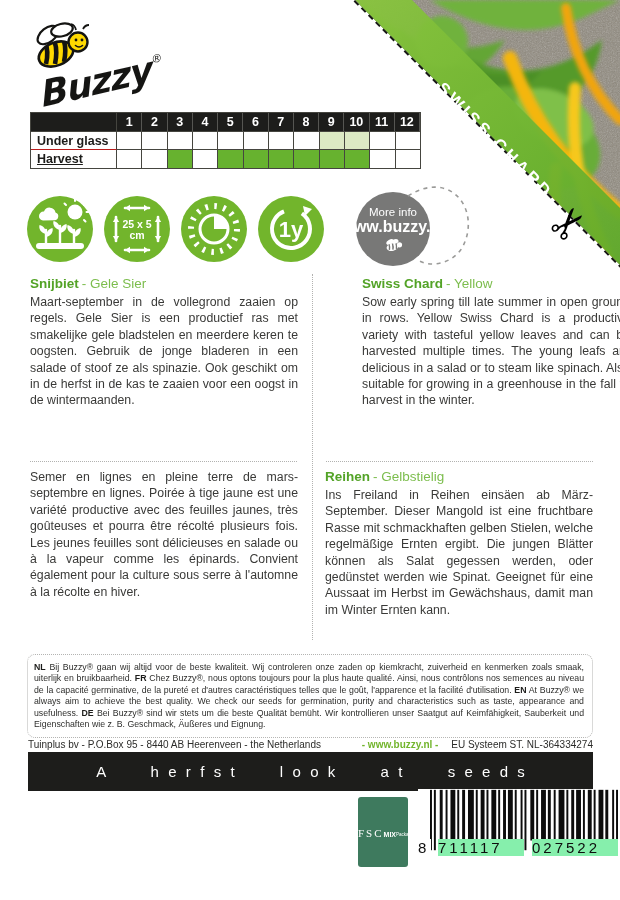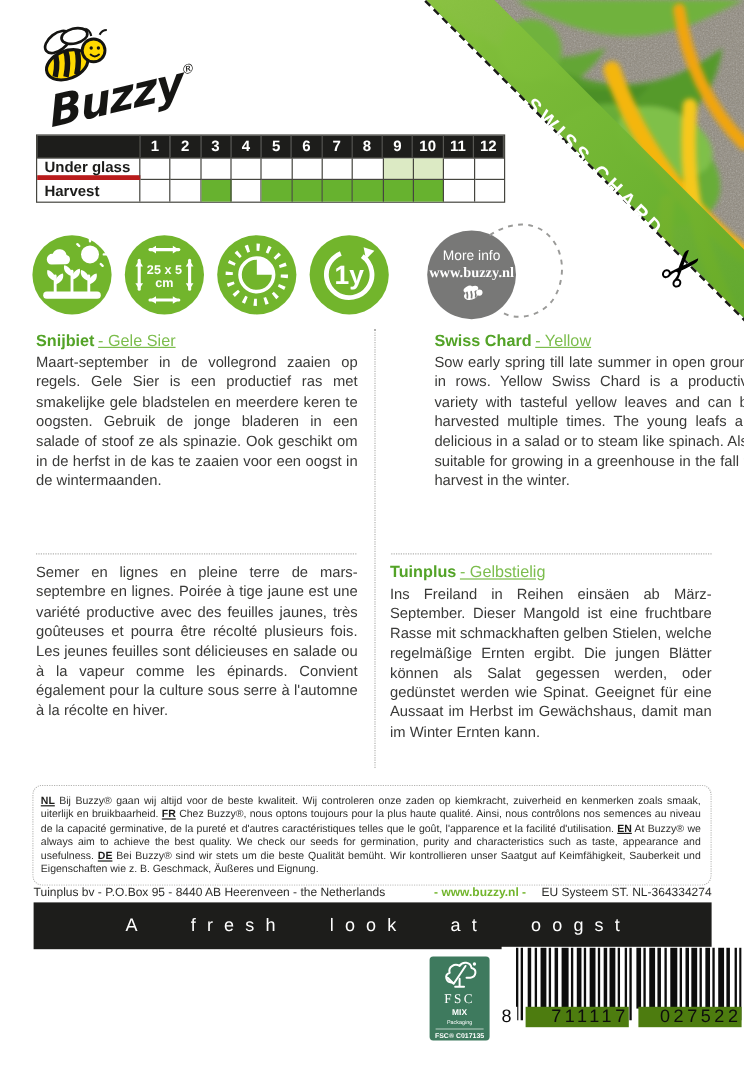--- a/index.html
+++ b/index.html
@@ -25,79 +25,79 @@
               display:flex;align-items:center;padding-left:100px;box-sizing:border-box;
               color:#fff;font-weight:700;font-size:16.5px;letter-spacing:3.5px;white-space:nowrap;}
   .scissors{position:absolute;left:551px;top:203px;font-size:42px;line-height:1;color:#000;
             transform:rotate(-48deg);font-family:"DejaVu Sans",sans-serif;}
 
   
   .cal{position:absolute;left:30px;top:112px;width:391px;border:1px solid #45453f;box-sizing:border-box;}
   .cal-row{display:flex;height:18px;}
   .cal-row.head{height:19px;}
   .cal-label{flex:none;width:86px;display:flex;align-items:center;padding-left:6px;box-sizing:border-box;
-             font-size:12.5px;font-weight:700;color:#1c1c1a;border-right:1px solid #45453f;border-bottom:4px solid #b91c1c;}
+             font-size:12.5px;font-weight:700;color:#1c1c1a;border-right:1px solid #45453f;border-bottom:1px solid #b91c1c;}
   .cal-row.head .cal-label{background:var(--banner-black);border-bottom:1px solid #45453f;}
   .cal-cell{flex:1;border-right:1px solid #45453f;border-bottom:1px solid #45453f;box-sizing:border-box;}
   .cal-row .cal-cell:last-child{border-right:none;}
-  .cal-row:last-child .cal-cell,.cal-row:last-child .cal-label{border-bottom:none;}
+  .cal-row:last-child .cal-cell,.cal-row:last-child .cal-label{border-bottom:none;text-decoration:underline;}
   .cal-row.head .cal-cell{background:var(--banner-black);color:#fff;font-size:12.5px;font-weight:700;
                           display:flex;align-items:center;justify-content:center;border-right:1px solid #565652;}
   .cal-cell.light{background:var(--cal-light);} .cal-cell.mid{background:var(--cal-mid);} .cal-cell.dark{background:var(--cal-dark);}
 
   
   .icons{position:absolute;left:27px;top:196px;display:flex;}
   .icon-circle{width:66px;height:66px;border-radius:50%;background:var(--accent-green);margin-right:11px;flex:none;}
   .more{width:74px;height:74px;margin:-4px 0 0 21px;border-radius:50%;background:var(--circle-gray);
         position:relative;display:flex;flex-direction:column;align-items:center;justify-content:center;color:#fff;}
   .more .l1{font-size:11.5px;}
-  .more .l2{font-size:12px;font-weight:700;font-family:Liberation Serif, serif;}
+  .more .l2{font-size:16px;font-weight:700;}
   .flight{position:absolute;left:34px;top:-32px;width:100px;height:120px;overflow:visible;}
 
   
   .blocks{position:absolute;left:30px;top:272px;width:563px;height:372px;}
   .vline{position:absolute;left:282px;top:2px;height:366px;border-left:1.6px dotted #b2b2b0;}
   .hline{position:absolute;top:189px;width:267px;border-top:1.6px dotted #b2b2b0;}
   .hline.l{left:0;} .hline.r{left:296px;}
   .block{position:absolute;width:268px;}
   .b-nl{left:0;top:4px;} .b-en{left:295px;top:4px;margin-left:37px;} .b-fr{left:0;top:197px;} .b-de{left:295px;top:197px;}
   .block h3{margin:0 0 3px;font-size:13.5px;line-height:15px;color:var(--title-green);font-weight:700;}
-  .block h3 .variety{color:var(--variety-green);font-weight:400;margin-left:3px;text-decoration:underline;}
+  .block h3 .variety{color:var(--variety-green);font-weight:400;margin-left:3px;}
   .block p{margin:0;font-size:12.3px;line-height:16.4px;text-align:justify;color:#3a3a38;}
 
   
   .quality{position:absolute;left:27px;top:654px;width:566px;height:84px;border:1.5px dotted #b4b4b2;border-radius:8px;
            display:flex;align-items:center;box-sizing:border-box;padding:0 8px 0 6px;gap:9px;}
   .nongmo{flex:none;width:62px;height:66px;background:#8b8b8a;border-radius:7px;color:#fff;
           display:flex;flex-direction:column;align-items:center;justify-content:center;
           font-weight:700;font-size:17.5px;line-height:16px;letter-spacing:.5px;}
   .nongmo svg{margin-bottom:1px;}
   .qtext{flex:1;font-size:8.75px;line-height:11.5px;text-align:justify;color:#2e2e2c;}
-  .qtext b{color:#1c1c1a;text-decoration:underline;}
+  .qtext b{color:#1c1c1a;}
 
   
   .addr{position:absolute;left:28px;top:739px;width:565px;display:flex;justify-content:space-between;
         font-size:10px;color:#2c2c2a;}
   .addr .site{color:var(--accent-green);font-weight:700;margin-left:28px;}
   .banner{position:absolute;left:28px;top:752px;width:565px;height:39px;background:var(--banner-black);
           color:#fff;display:flex;align-items:center;justify-content:center;
           font-size:15px;letter-spacing:.62em;word-spacing:1.5em;padding-left:.62em;box-sizing:border-box;}
 
   .fsc{position:absolute;left:358px;top:797px;width:50px;height:70px;background:var(--fsc-green);border-radius:3px;
-       color:#fff;display:flex;flex-direction:column;align-items:center;padding-top:3px;box-sizing:border-box;}
+       color:#fff;display:flex;flex-direction:row;align-items:center;padding-top:3px;box-sizing:border-box;}
   .fsc-acronym{font-family:"Liberation Serif","DejaVu Serif",serif;font-size:11px;letter-spacing:2px;margin-top:-1px;}
   .fsc-mix{font-size:7px;font-weight:700;margin-top:2px;}
   .fsc-pack{font-size:4.5px;margin-top:1px;}
   .fsc-div{width:40px;border-top:.5px solid rgba(255,255,255,.65);margin-top:3px;}
   .fsc-lic{font-size:5.8px;font-weight:700;margin-top:3px;}
 
   .barcode{position:absolute;left:418px;top:789px;width:202px;height:80px;background:#fff;}
   .bc-digits{position:absolute;top:50px;left:0;width:200px;display:flex;font-size:15px;color:#0d0d0d;}
   .bc-digits .lead{width:13px;text-align:left;background:#fff;}
-  .bc-digits .g{width:86px;text-align:right;letter-spacing:3px;background:#4d7c0f;}
+  .bc-digits .g{width:86px;text-align:left;letter-spacing:3px;background:#86efac;}
   .bc-digits .g1{margin-left:7px;} .bc-digits .g2{margin-left:8px;}
 </style>
 </head>
 <body>
 
 <div class="sheet">
 
   <div class="corner">
     <div class="photo">
       <svg width="300" height="300" viewBox="0 0 300 300">
@@ -298,42 +298,42 @@
       <p>Maart-september in de vollegrond zaaien op regels. Gele Sier is een productief ras met smakelijke gele bladstelen en meerdere keren te oogsten. Gebruik de jonge bladeren in een salade of stoof ze als spinazie. Ook geschikt om in de herfst in de kas te zaaien voor een oogst in de wintermaanden.</p>
     </div>
     <div class="block b-en">
       <h3><span>Swiss Chard</span><span class="variety">- Yellow</span></h3>
       <p>Sow early spring till late summer in open ground in rows. Yellow Swiss Chard is a productive variety with tasteful yellow leaves and can be harvested multiple times. The young leafs are delicious in a salad or to steam like spinach. Also suitable for growing in a greenhouse in the fall to harvest in the winter.</p>
     </div>
     <div class="block b-fr">
       <p>Semer en lignes en pleine terre de mars-septembre en lignes. Poirée à tige jaune est une variété productive avec des feuilles jaunes, très goûteuses et pourra être récolté plusieurs fois. Les jeunes feuilles sont délicieuses en salade ou à la vapeur comme les épinards. Convient également pour la culture sous serre à l'automne à la récolte en hiver.</p>
     </div>
     <div class="block b-de">
-      <h3><span>Tuinplus</span><span class="variety">- Gelbstielig</span></h3>
+      <h3><span>Reihen</span><span class="variety">- Gelbstielig</span></h3>
       <p>Ins Freiland in Reihen einsäen ab März-September. Dieser Mangold ist eine fruchtbare Rasse mit schmackhaften gelben Stielen, welche regelmäßige Ernten ergibt. Die jungen Blätter können als Salat gegessen werden, oder gedünstet werden wie Spinat. Geeignet für eine Aussaat im Herbst im Gewächshaus, damit man im Winter Ernten kann.</p>
     </div>
   </div>
 
   <div class="quality">
     <p class="qtext">
       <b>NL</b> <span>Bij Buzzy® gaan wij altijd voor de beste kwaliteit. Wij controleren onze zaden op kiemkracht, zuiverheid en kenmerken zoals smaak, uiterlijk en bruikbaarheid.</span>
       <b>FR</b> <span>Chez Buzzy®, nous optons toujours pour la plus haute qualité. Ainsi, nous contrôlons nos semences au niveau de la capacité germinative, de la pureté et d'autres caractéristiques telles que le goût, l'apparence et la facilité d'utilisation.</span>
       <b>EN</b> <span>At Buzzy® we always aim to achieve the best quality. We check our seeds for germination, purity and characteristics such as taste, appearance and usefulness.</span>
       <b>DE</b> <span>Bei Buzzy® sind wir stets um die beste Qualität bemüht. Wir kontrollieren unser Saatgut auf Keimfähigkeit, Sauberkeit und Eigenschaften wie z. B. Geschmack, Äußeres und Eignung.</span>
     </p>
   </div>
 
   <div class="addr">
     <span>Tuinplus bv - P.O.Box 95 - 8440 AB Heerenveen - the Netherlands</span>
     <span class="site">- www.buzzy.nl -</span>
     <span>EU Systeem ST.  NL-364334274</span>
   </div>
 
   <div class="banner">
-      <span>A  fresh  look  at  oogst</span>
+      <span>A  herfst  look  at  seeds</span>
     </div>
 
   <div class="fsc">
     <svg width="34" height="28" viewBox="0 0 40 34">
       <g fill="none" stroke="#fff" stroke-width="2" stroke-linecap="round" stroke-linejoin="round">
         <path d="M8 18 L14 24 L26 6"></path>
         <path d="M13 23 C6 23 4 15 10 13 C8 7 15 3 20 6 C23 1 31 2 32 8 C38 9 37 17 31 18 L27 18"></path>
         <path d="M20 19 L20 27 M15.5 27 L24.5 27"></path>
       </g>
       <circle cx="35" cy="4" r="1.7" fill="#fff"></circle>

